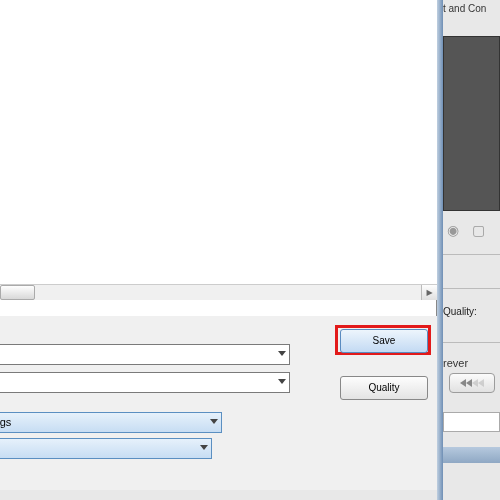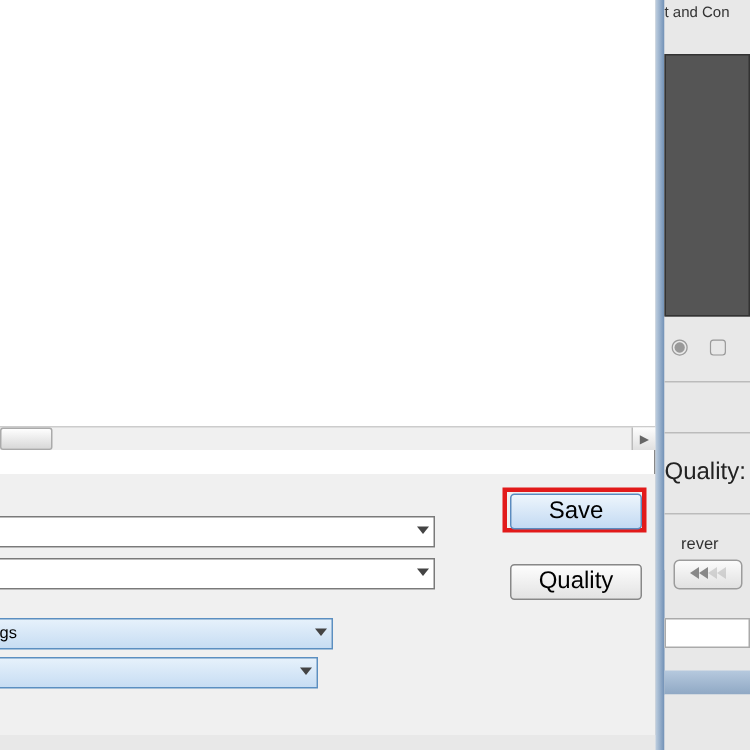--- a/index.html
+++ b/index.html
@@ -17,33 +17,33 @@
     .file-area-scroll .right-arrow { position: absolute; right: 0; top: 0; width: 16px; height: 15px; background: linear-gradient(#fdfdfd,#e0e0e0); border-left: 1px solid #bbb; text-align: center; font-size: 8px; color: #666; line-height: 15px; }
     
     .bottom-panel { position: absolute; left: 0; top: 316px; width: 437px; height: 174px; background: #f0f0f0; }
     
     .combo { position: absolute; background: #fff; border: 1px solid #7a7a7a; height: 21px; }
     .combo .txt { position: absolute; left: 4px; top: 3px; color: #000; }
     .combo .arrow { position: absolute; right: 3px; top: 6px; width: 0; height: 0; border-left: 4px solid transparent; border-right: 4px solid transparent; border-top: 5px solid #444; }
     
     .combo-blue { background: linear-gradient(#e6f1fb, #c7ddf3); border: 1px solid #5b8fc1; }
     
-    .btn { position: absolute; width: 88px; height: 24px; background: linear-gradient(#fdfdfd, #e3e3e3); border: 1px solid #888; border-radius: 3px; text-align: center; line-height: 22px; font-size: 16px; cursor: pointer; }
+    .btn { position: absolute; width: 88px; height: 24px; background: linear-gradient(#fdfdfd, #e3e3e3); border: 1px solid #888; border-radius: 3px; text-align: center; line-height: 22px; font-size: 10px; cursor: pointer; }
     .btn-focus { background: linear-gradient(#edf5fc, #c3daf3); border: 1px solid #5a8bc0; }
     .highlight-ring { position: absolute; border: 3px solid #e21a1a; }
     
     
     .right-app { position: absolute; left: 443px; top: 0; width: 57px; height: 380px; background: #e8e8e8; }
     .right-title { position: absolute; left: 0; top: 3px; font-size: 10px; color: #333; }
     .right-darkbox { position: absolute; left: 0; top: 36px; width: 57px; height: 175px; background: #555; border: 1px solid #333; }
     .right-iconrow { position: absolute; left: 0; top: 222px; width: 57px; height: 26px; text-align: left; }
     .right-iconrow span { display: inline-block; width: 18px; height: 18px; color: #999; font-size: 14px; margin-left: 4px; }
     .right-divider { position: absolute; left: 0; width: 57px; border-top: 1px solid #bbb; }
-    .quality-label { position: absolute; left: 0; top: 306px; font-size: 16px; color: #222; }
-    .rever-label { position: absolute; left: 0; top: 357px; font-size: 11px; color: #333; padding-left: 11px; }
+    .quality-label { position: absolute; left: 0; top: 306px; font-size: 10px; color: #222; }
+    .rever-label { position: absolute; left: 0; top: 357px; font-size: 11px; color: #333; }
     .rewind-btn { position:absolute; left: 6px; top: 373px; width: 46px; height: 20px; background: linear-gradient(#fbfbfb,#e1e1e1); border: 1px solid #9c9c9c; border-radius: 4px; text-align: center; line-height: 17px; color: #777; }
     .rewind-btn svg { vertical-align: middle; }
     .right-input { position: absolute; left: 0; top: 412px; width: 57px; height: 20px; background: #fff; border: 1px solid #aaa; }
     .right-bar { position: absolute; left: 0; top: 447px; width: 57px; height: 16px; background: linear-gradient(#b6c9de,#8fa8c4); }
     .right-bottom { position: absolute; left: 0; top: 463px; width: 57px; height: 37px; background: #e8e8e8; }
   </style>
 </head>
 <body>
 
 <div class="outer">

